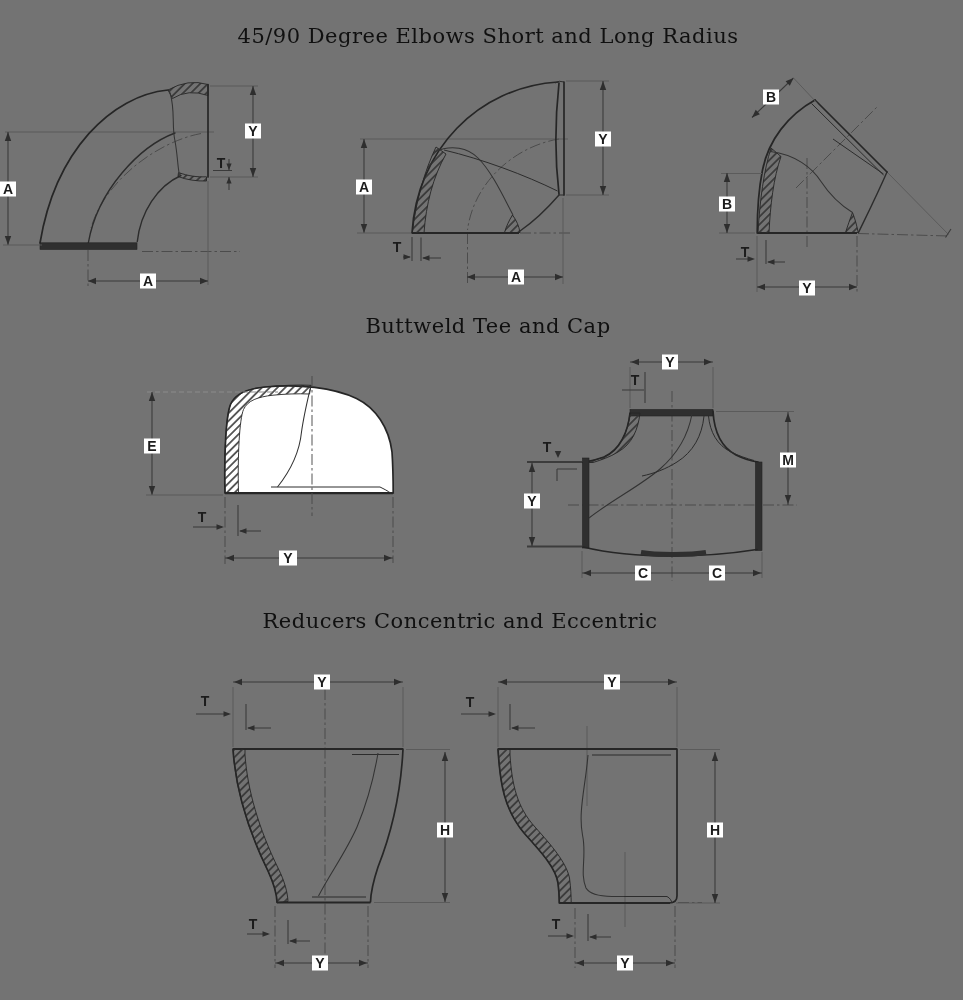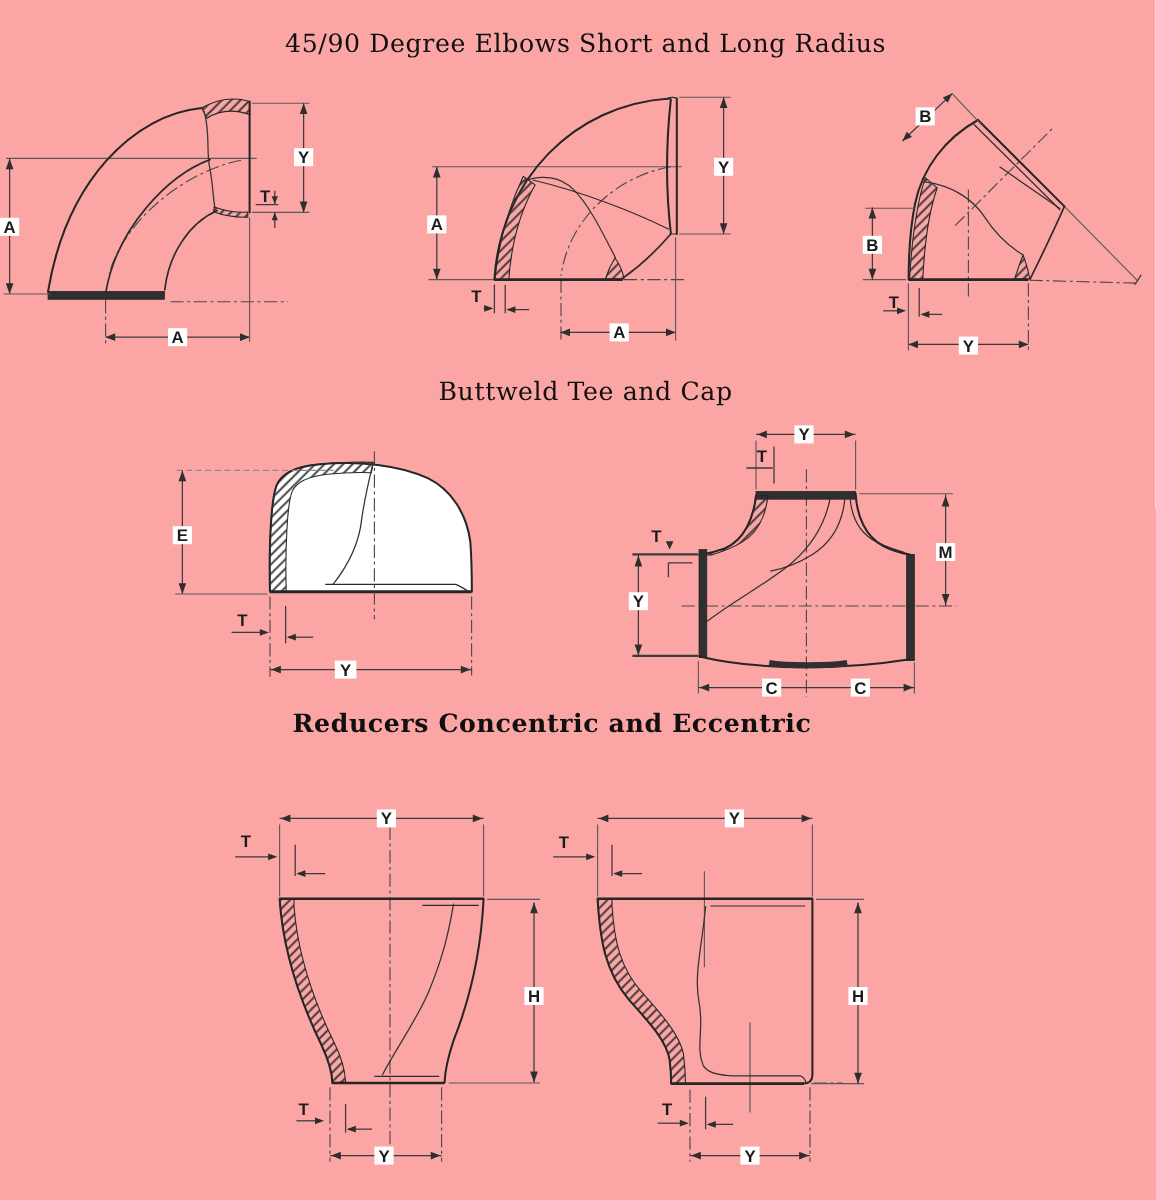--- a/index.html
+++ b/index.html
@@ -1,16 +1,16 @@
 <!DOCTYPE html>
 <html><head>
 <meta charset="utf-8">
 <style>
   html,body{margin:0;padding:0;background:#ffffff;}
-  #stage{position:relative;width:963px;height:1000px;background:#fca5a5;overflow:hidden;
+  #stage{position:relative;width:963px;height:1000px;background:#737373;overflow:hidden;
          font-family:"Liberation Sans",sans-serif;}
   .ttl{position:absolute;text-align:center;font-family:"DejaVu Serif",serif;
        font-size:21px;color:#101010;letter-spacing:.5px;white-space:nowrap;}
   .fig{position:absolute;}
   
   .o  {stroke:#262626;stroke-width:1.7;fill:none;stroke-linecap:round;}
   .o2 {stroke:#262626;stroke-width:2.2;fill:none;stroke-linecap:butt;}
   .m1 {stroke:#2c2c2c;stroke-width:1.4;fill:none;stroke-linecap:round;}
   .th {stroke:#2c2c2c;stroke-width:1;fill:none;}
   .bk {stroke:#333;stroke-width:1.05;fill:none;}
@@ -34,21 +34,21 @@
   <svg width="0" height="0" style="position:absolute">
     <defs>
       <pattern id="hx" patternUnits="userSpaceOnUse" width="5.5" height="5.5" patternTransform="rotate(45)">
         <line x1="2.75" y1="0" x2="2.75" y2="5.5" stroke="#2f2f2f" stroke-width="1.5"></line>
       </pattern>
     </defs>
   </svg>
 
   <div class="ttl" style="left:0;top:24px;width:976px;">45/90 Degree Elbows Short and Long Radius</div>
   <div class="ttl" style="left:0;top:314px;width:976px;">Buttweld Tee and Cap</div>
-  <div class="ttl" style="left:0;top:590px;width:920px;font-weight:bold;">Reducers Concentric and Eccentric</div>
+  <div class="ttl" style="left:0;top:609px;width:920px;">Reducers Concentric and Eccentric</div>
 
   <svg class="fig" style="left:0;top:60px" width="330" height="250" viewBox="0 60 330 250">
     <g>
       <path class="x" d="M 5,132 L 214,132"></path>
       <path class="cl" d="M 201,133.5 C 156,142 104,182 91,228"></path>
       <path class="cl" d="M 142,251.5 L 240,251.5"></path>
       <path class="cl" d="M 88,250 L 88,288"></path>
       <path class="x" d="M 208,181 L 208,285"></path>
     </g>
     <g>

